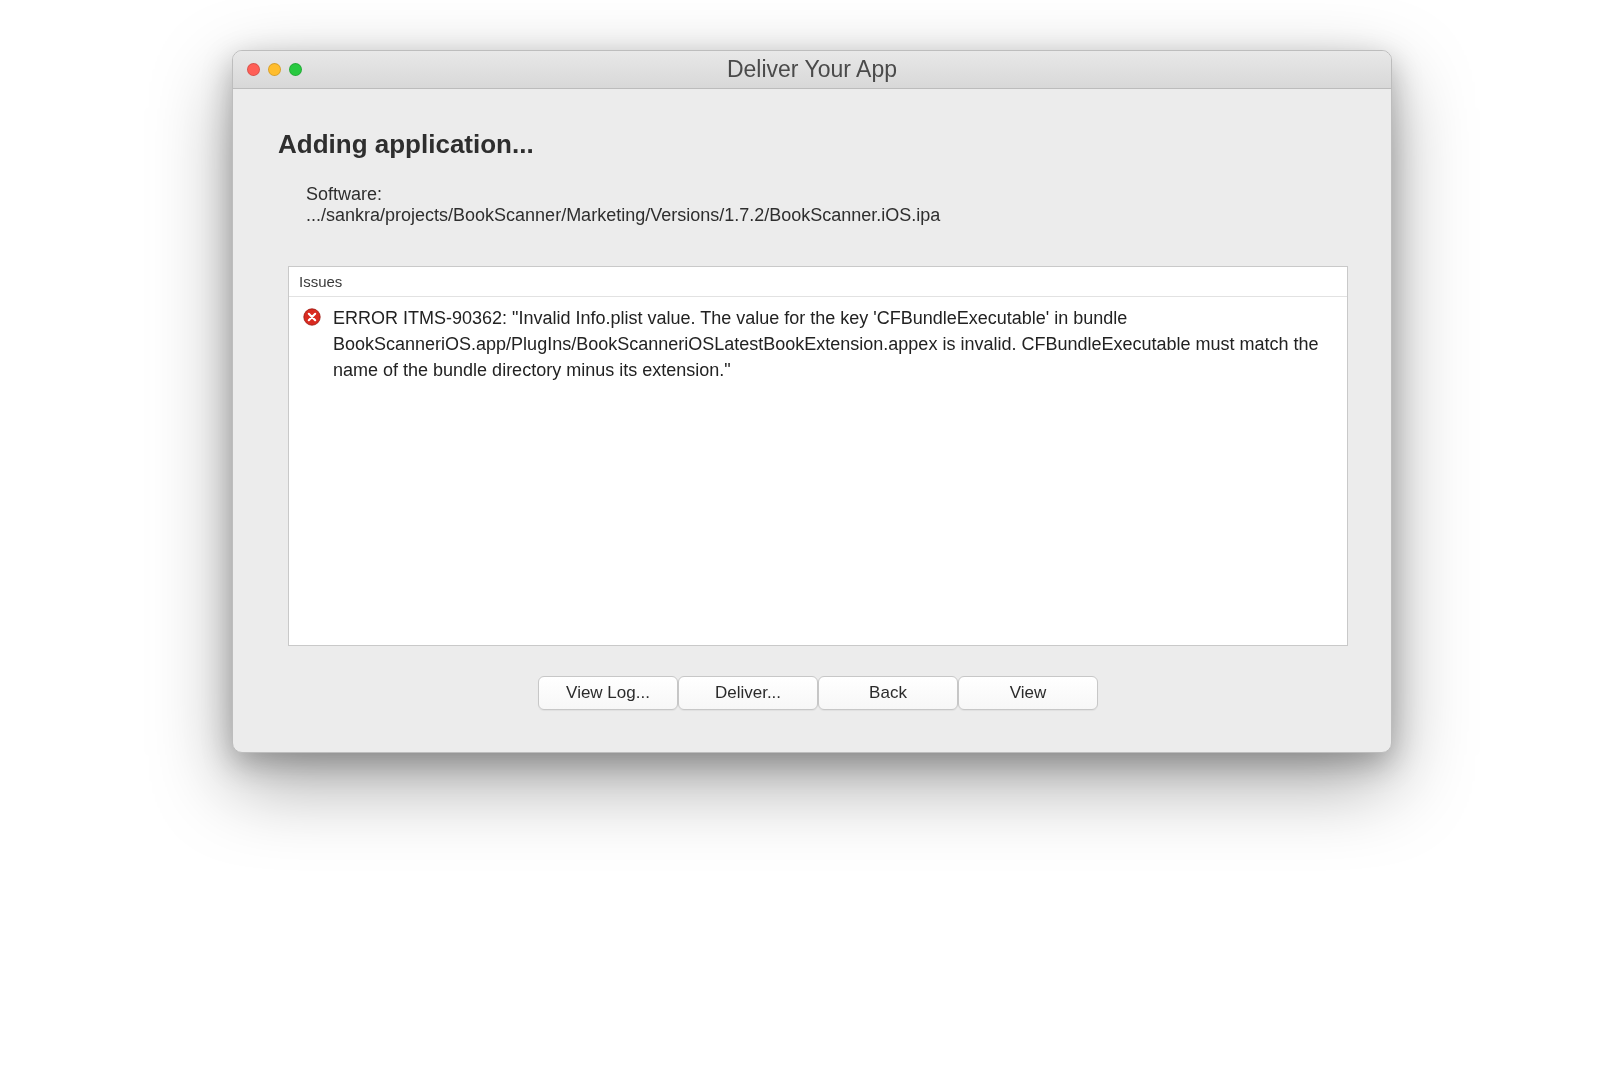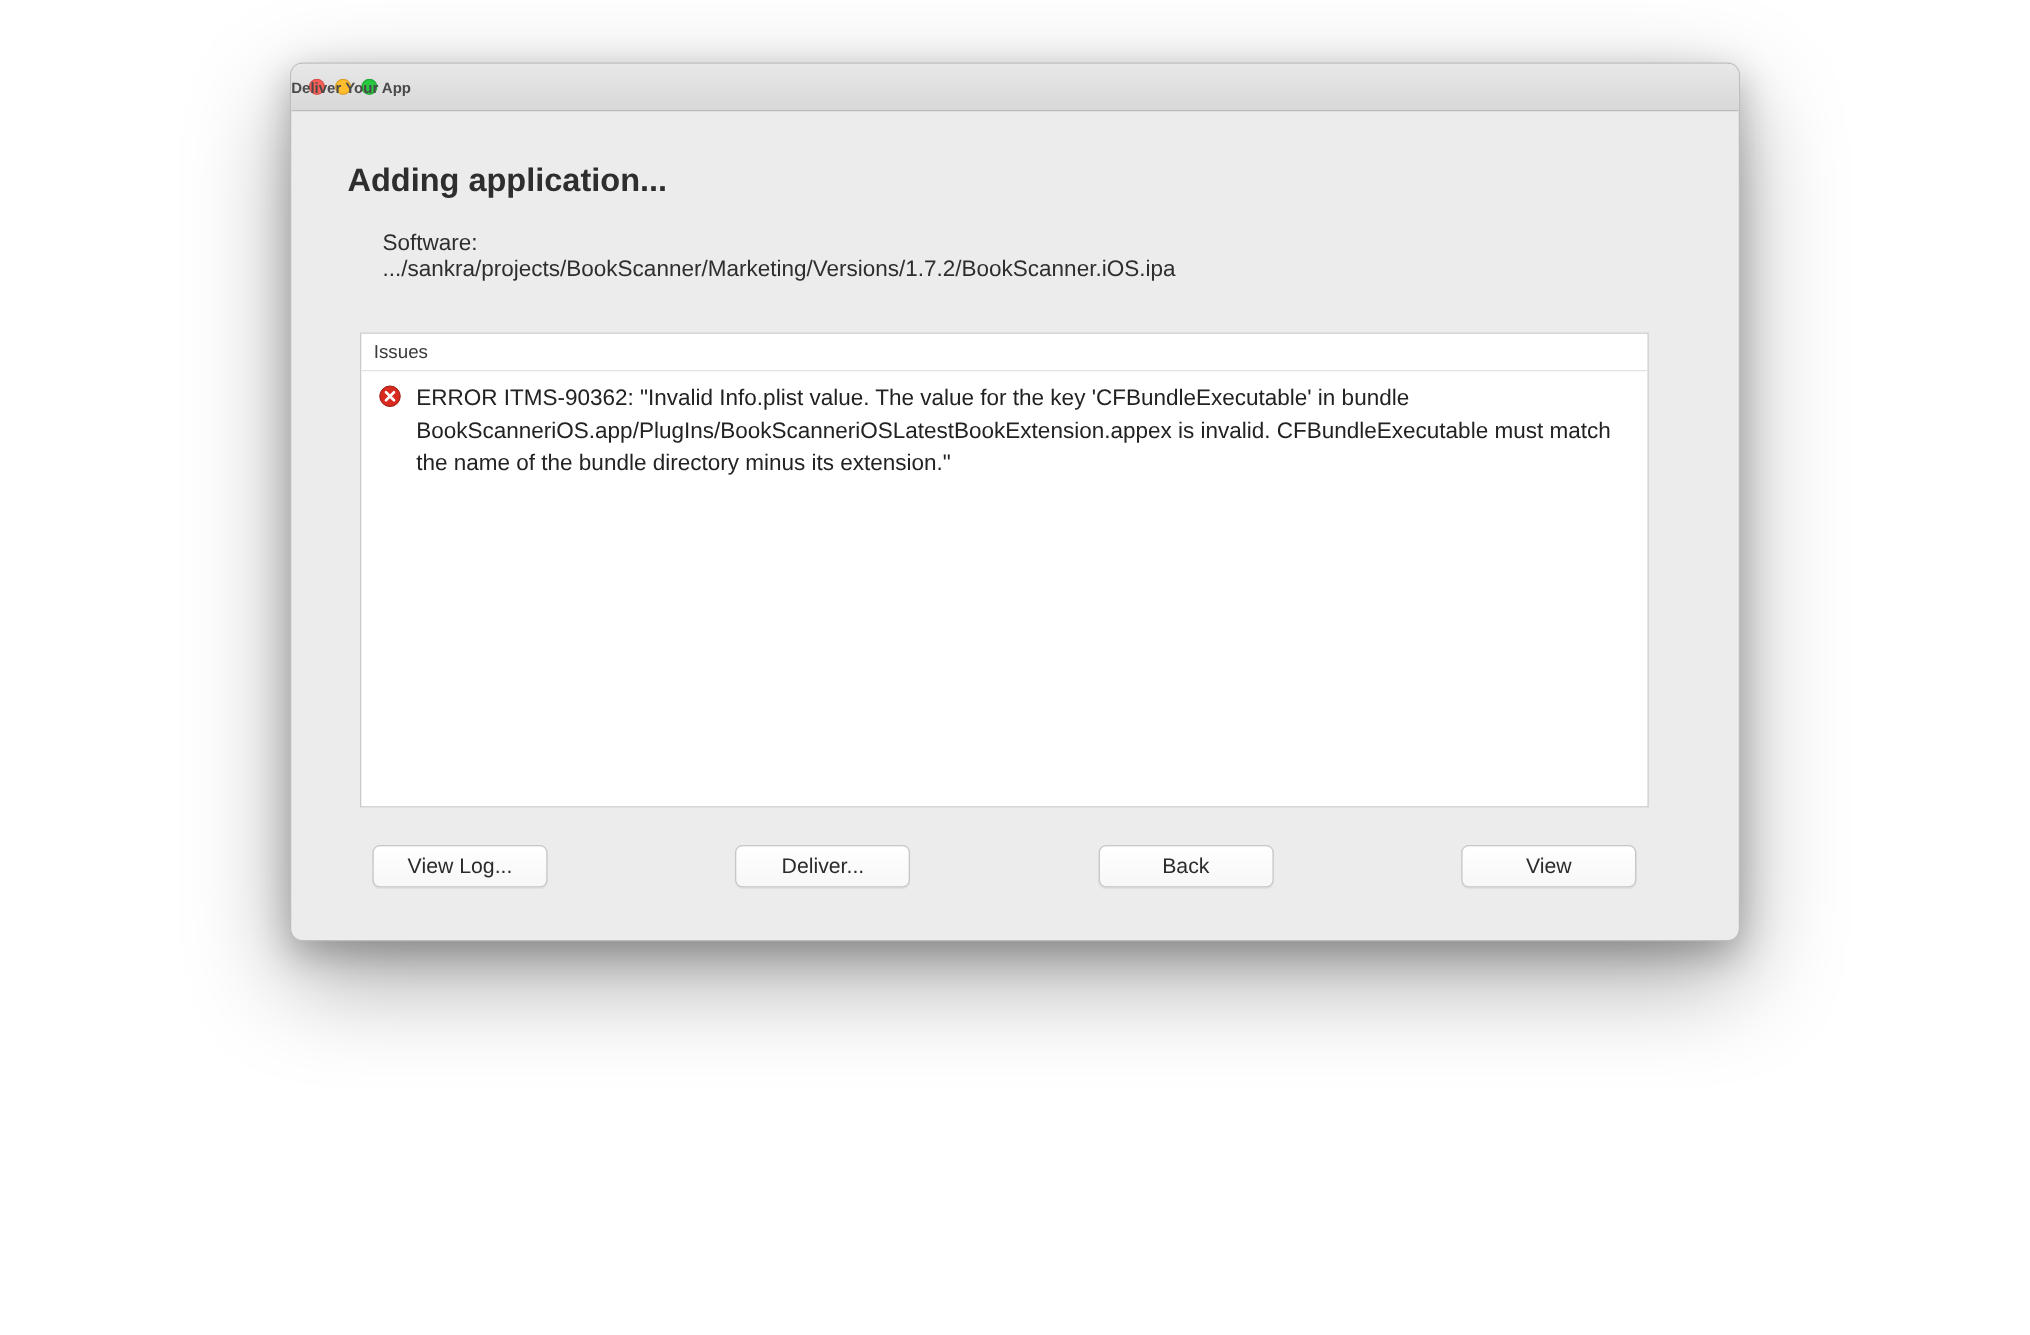--- a/index.html
+++ b/index.html
@@ -44,28 +44,28 @@
       border-radius: 50%;
       border: 0.5px solid rgba(0,0,0,0.15);
     }
     .tl-close { background: #ff5f57; }
     .tl-min { background: #ffbd2e; }
     .tl-max { background: #28c940; }
     .window-title {
       position: absolute;
       left: 0;
       right: 0;
-      text-align: left;
-      font-size: 12px;
+      text-align: center;
+      font-size: 23px;
       color: #4a4a4a;
-      font-weight: 700;
+      font-weight: 400;
       pointer-events: none;
     }
     .content {
-      padding: 40px 62px 20px 45px;
+      padding: 40px 33px 20px 45px;
     }
     .heading {
       font-size: 26px;
       font-weight: 700;
       color: #2e2e2e;
       margin-bottom: 24px;
     }
     .software-row {
       display: flex;
       font-size: 18px;
@@ -108,21 +108,21 @@
       height: 18px;
       display: block;
     }
     .issue-text {
       font-size: 18px;
       line-height: 1.45;
       color: #222;
     }
     .button-bar {
       display: flex;
-      justify-content: space-between;
+      justify-content: center;
       gap: 0;
       padding: 6px 20px 22px 20px;
     }
     .mac-button {
       min-width: 140px;
       padding: 6px 20px;
       font-size: 17px;
       color: #2b2b2b;
       background: linear-gradient(to bottom, #ffffff, #f7f7f7);
       border: 1px solid #c7c7c7;

